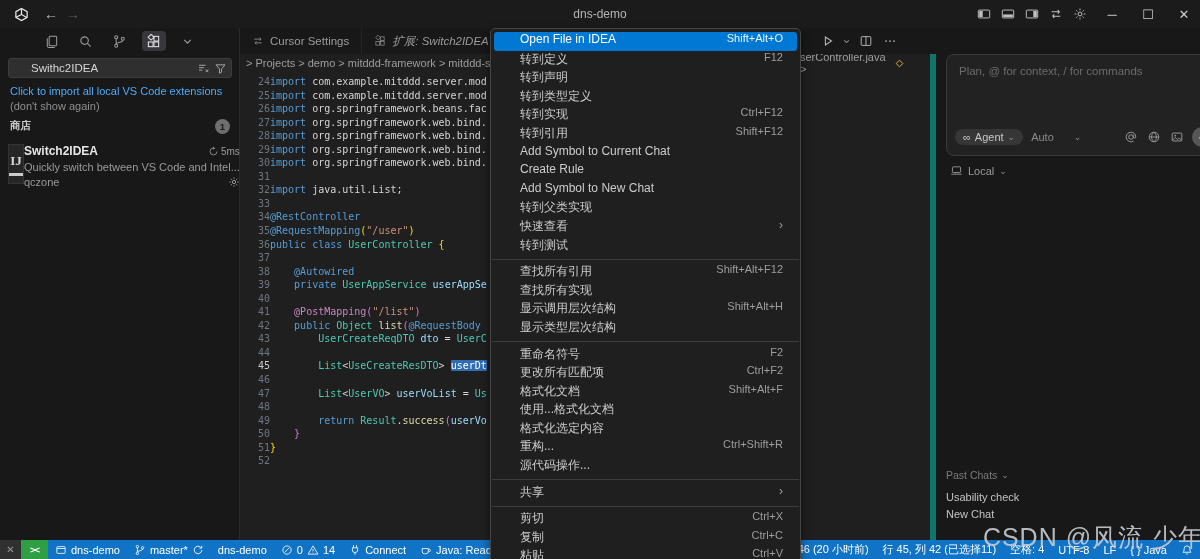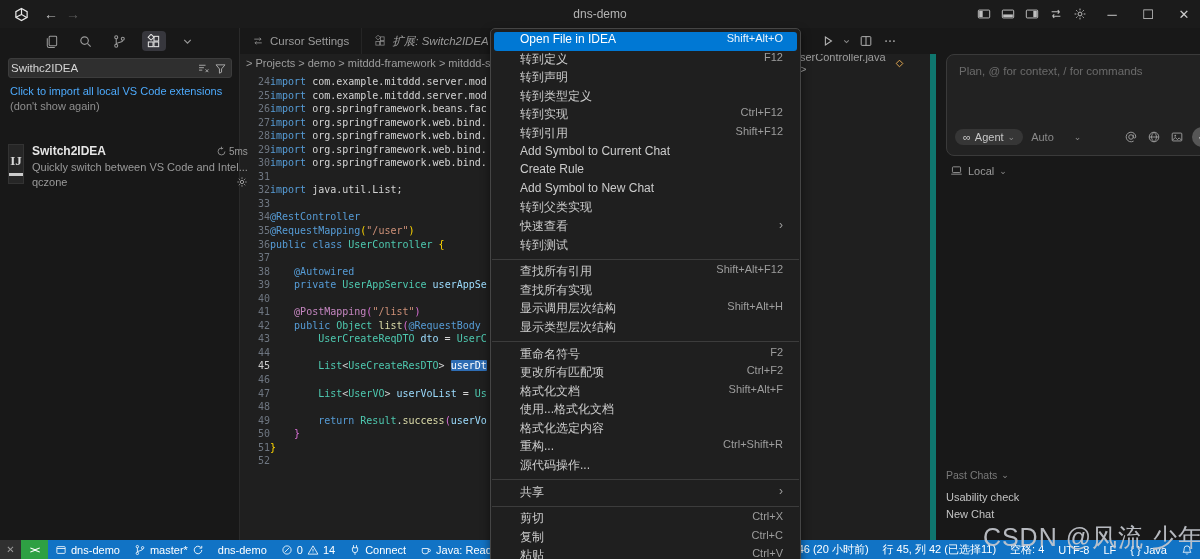--- a/index.html
+++ b/index.html
@@ -33,29 +33,29 @@
   .editor-actions .eicon { width:20px; height:20px; display:flex; align-items:center; justify-content:center; }
   .editor-actions .chev { width:10px; color:#8a8a8a; }
 
   
   .breadcrumbs { position:absolute; left:240px; top:54px; width:665px; height:18px; background:#1f1f1f; display:flex; align-items:center; font-size:11px; color:#9d9d9d; padding-left:6px; white-space:nowrap; z-index:1; }
   .crumb-right { position:absolute; left:800px; top:54px; width:105px; height:18px; display:flex; align-items:center; gap:4px; font-size:11px; color:#9d9d9d; background:#1f1f1f; z-index:3; }
   .crumb-right .cls-icon { color:#e8ab53; display:flex; }
 
   
   .sidebar { position:absolute; left:0; top:54px; width:240px; height:486px; background:#181818; border-right:1px solid #2a2a2a; z-index:2; }
-  .search-box { position:absolute; left:8px; top:4px; width:224px; height:20px; background:#2f2f2f; border:1px solid #3c3c3c; border-radius:3px; display:flex; align-items:center; font-size:11.5px; color:#d6d6d6; padding:0 4px 0 2px; }
+  .search-box { position:absolute; left:8px; top:4px; width:224px; height:20px; background:#2f2f2f; border:1px solid #3c3c3c; border-radius:3px; display:flex; align-items:center; font-size:11.5px; color:#d6d6d6; padding:0 4px 0 22px; }
   .search-box .grow { flex:1; }
   .search-box .sicon { color:#a8a8a8; display:flex; margin-left:4px; }
   .import-note { position:absolute; left:10px; top:30px; width:222px; font-size:11px; line-height:15px; }
   .import-note a { color:#4daafc; text-decoration:none; }
   .import-note .suffix { color:#8f8f8f; }
   .section-head { position:absolute; left:0; top:62px; width:240px; height:20px; display:flex; align-items:center; font-size:10.5px; font-weight:bold; color:#cccccc; padding:0 10px; }
   .section-head .badge { margin-left:auto; background:#6e6e6e; color:#1b1b1b; font-size:9.5px; font-weight:bold; min-width:15px; height:15px; border-radius:8px; display:flex; align-items:center; justify-content:center; }
-  .ext-item { position:absolute; left:0; top:84px; width:240px; height:62px; display:flex; padding:6px 8px; gap:8px; }
+  .ext-item { position:absolute; left:0; top:84px; width:240px; height:62px; display:flex; padding:6px 8px; gap:0; }
   .ext-icon { width:40px; height:40px; background:#262626; border:1px solid #333; display:flex; flex-direction:column; align-items:center; justify-content:center; color:#d8d8d8; font-weight:bold; font-size:13px; font-family:"Liberation Serif",serif; }
   .ext-icon .bar { width:14px; height:3px; background:#cccccc; margin-top:4px; }
   .ext-body { flex:1; font-size:11px; }
   .ext-row1 { display:flex; align-items:center; }
   .ext-name { font-weight:bold; color:#e6e6e6; font-size:12px; }
   .ext-time { margin-left:auto; color:#9a9a9a; font-size:10px; display:flex; align-items:center; gap:2px; }
   .ext-desc { color:#9a9a9a; margin-top:3px; white-space:nowrap; overflow:hidden; }
   .ext-row3 { display:flex; align-items:center; margin-top:3px; color:#9a9a9a; }
   .ext-gear { margin-left:auto; color:#b0b0b0; display:flex; }
 
@@ -271,20 +271,24 @@
           </svg>
         </span>
       <span class="sicon">
           <svg width="13" height="13" viewBox="0 0 16 16" fill="none" stroke="currentColor" stroke-width="1.2">
             <path d="M2.5 3.5h11l-4.2 5v4l-2.6 1.3V8.5z"></path>
           </svg>
         </span>
     </div>
     <div class="import-note">
       <a href="#">Click to import all local VS Code extensions</a><span class="suffix"> (don't show again)</span>
+    </div>
+    <div class="section-head">
+      <span>商店</span>
+      <span class="badge">1</span>
     </div>
     <div class="ext-item">
       <div class="ext-icon">
         <span>IJ</span>
           <span class="bar"></span>
       </div>
       <div class="ext-body">
         <div class="ext-row1">
           <span class="ext-name">Switch2IDEA</span>
           <span class="ext-time">

